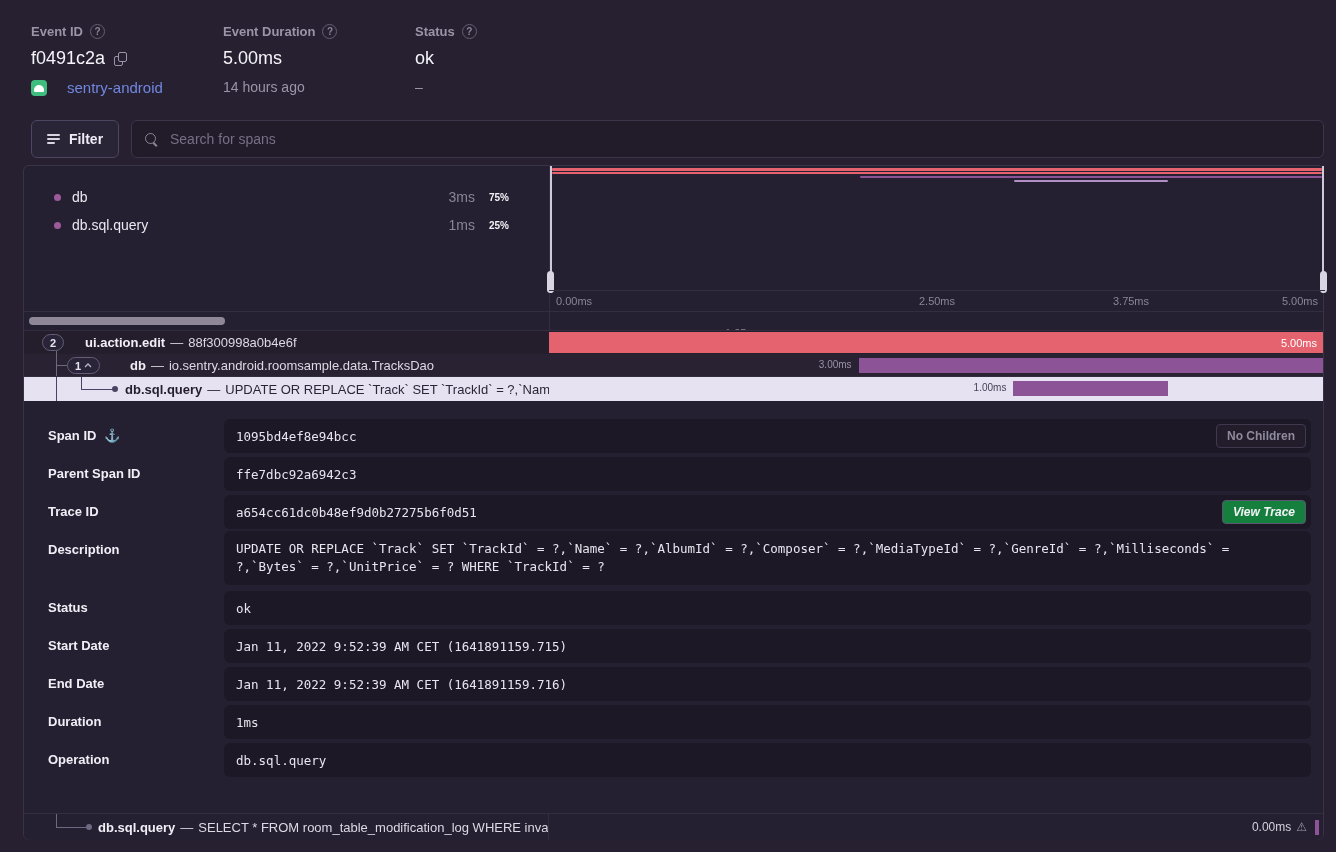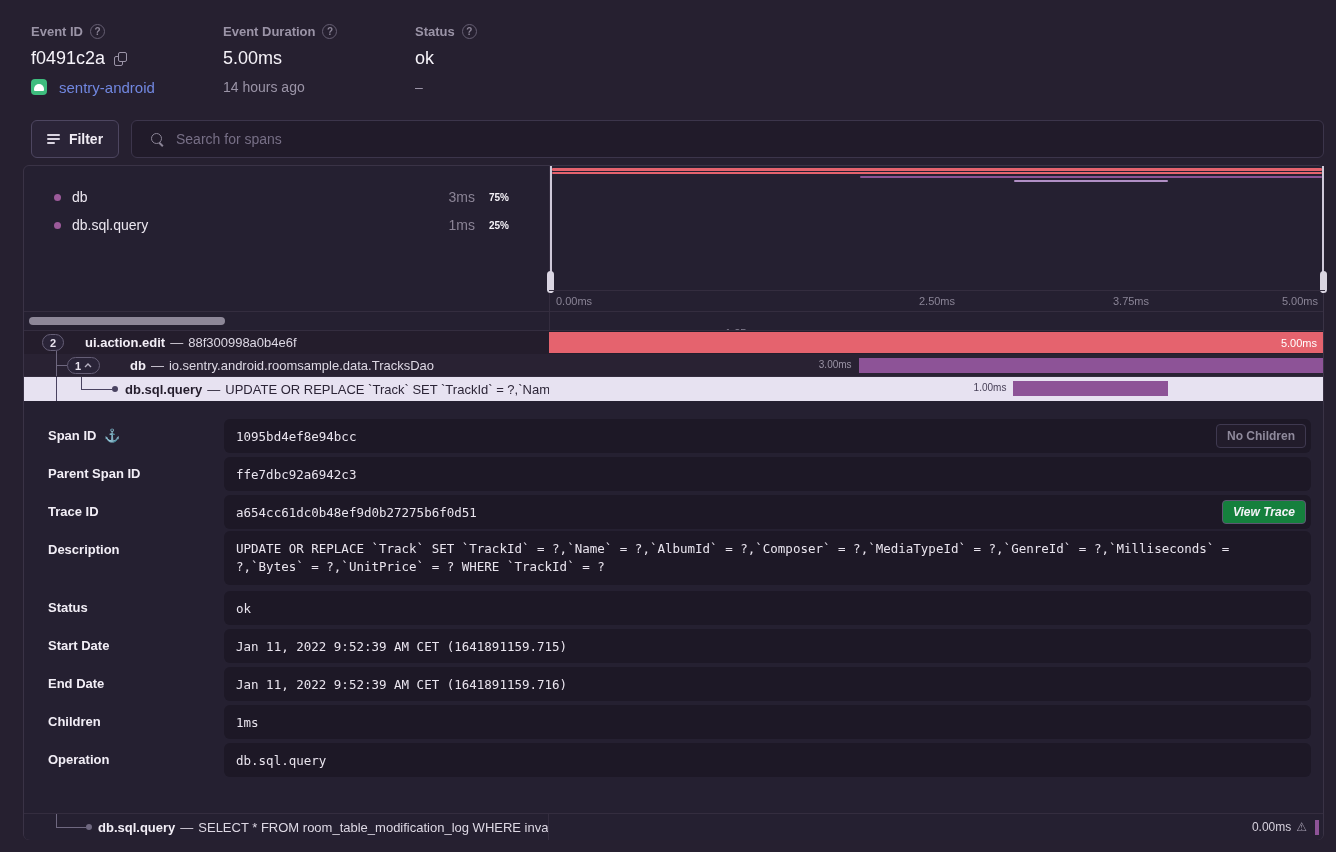--- a/index.html
+++ b/index.html
@@ -8,38 +8,38 @@
     width:1336px; height:852px; position:relative; overflow:hidden;
     background:#262030; color:#f0ecf4;
     font-family:"Liberation Sans", sans-serif;
   }
   
   .hfield { position:absolute; top:24px; }
   .hfield .lbl { display:flex; align-items:center; gap:7px; font-size:13px; font-weight:bold; color:#9b94a7; }
   .qicon { width:15px; height:15px; border:1px solid #655e72; border-radius:50%; font-size:10px; color:#8b8496;
            display:inline-flex; align-items:center; justify-content:center; font-weight:bold; }
   .hval { margin-top:9px; font-size:18px; color:#f6f3f9; display:flex; align-items:center; gap:9px; }
-  .hsub { margin-top:10px; font-size:14px; color:#9b94a7; display:flex; gap:12px; }
+  .hsub { margin-top:10px; font-size:14px; color:#9b94a7; display:flex; align-items:center; gap:20px; }
   .copy-icon { position:relative; width:13px; height:14px; display:inline-block; }
   .copy-icon i { position:absolute; width:9px; height:10px; border:1.5px solid #9b94a7; border-radius:2px; }
   .copy-icon i:first-child { left:0; bottom:0; }
   .copy-icon i:last-child { right:0; top:0; background:#262030; }
   .android-badge { width:16px; height:16px; border-radius:4px; background:#3ebd7e; position:relative; flex:0 0 auto; }
   .android-badge::after { content:""; position:absolute; left:3px; top:5px; width:10px; height:7px;
     background:#ffffff; border-radius:5px 5px 1px 1px; }
   .project-link { color:#7187e0; font-size:15px; text-decoration:none; }
   
   .filter-btn { position:absolute; left:31px; top:120px; width:88px; height:38px; background:#2a2437;
     border:1px solid #4d4660; border-radius:6px; display:flex; align-items:center; justify-content:center; gap:9px; cursor:pointer; }
   .filter-btn .txt { font-size:14px; font-weight:bold; color:#f0ecf4; }
   .filter-icon { display:inline-flex; flex-direction:column; gap:2px; align-items:flex-start; }
   .filter-icon i { display:block; height:2px; background:#d9d4e0; border-radius:1px; }
   .filter-icon i:nth-child(1){ width:13px; } .filter-icon i:nth-child(2){ width:13px; } .filter-icon i:nth-child(3){ width:8px; }
   .search-box { position:absolute; left:131px; top:120px; width:1193px; height:38px; background:#211b2a;
-    border:1px solid #3c354b; border-radius:6px; display:flex; align-items:center; padding:0 19px; gap:10px; }
+    border:1px solid #3c354b; border-radius:6px; display:flex; align-items:center; padding:0 13px; gap:10px; }
   .search-icon { position:relative; width:13px; height:13px; flex:0 0 auto; }
   .search-icon::before { content:""; position:absolute; left:0; top:0; width:9px; height:9px; border:1.5px solid #8b8496; border-radius:50%; }
   .search-icon::after { content:""; position:absolute; left:9px; top:9px; width:5px; height:1.5px; background:#8b8496; transform:rotate(45deg); transform-origin:0 0; }
   .search-box input { flex:1; background:transparent; border:none; outline:none; color:#d9d4e0; font-size:14px; font-family:"Liberation Sans",sans-serif; }
   .search-box input::placeholder { color:#776f86; }
   
   .panel { position:absolute; left:23px; top:165px; width:1301px; height:675px; border:1px solid #3a3346; border-radius:6px; background:#252031; }
   .v-divider { position:absolute; left:525px; top:0; height:235px; width:0; border-left:1px solid #342d3f; }
   
   .legend-row { position:absolute; left:30px; width:475px; height:20px; display:flex; align-items:center; }
@@ -292,21 +292,21 @@
     <span class="dlabel" style="top:472px">Start Date</span>
     <div class="dvalue" style="top:463px">
       <span>Jan 11, 2022 9:52:39 AM CET (1641891159.715)</span>
     </div>
 
     <span class="dlabel" style="top:510px">End Date</span>
     <div class="dvalue" style="top:501px">
       <span>Jan 11, 2022 9:52:39 AM CET (1641891159.716)</span>
     </div>
 
-    <span class="dlabel" style="top:548px">Children</span>
+    <span class="dlabel" style="top:548px">Duration</span>
     <div class="dvalue" style="top:539px">
       <span>1ms</span>
     </div>
 
     <span class="dlabel" style="top:586px">Operation</span>
     <div class="dvalue" style="top:577px">
       <span>db.sql.query</span>
     </div>
   </div>
 

